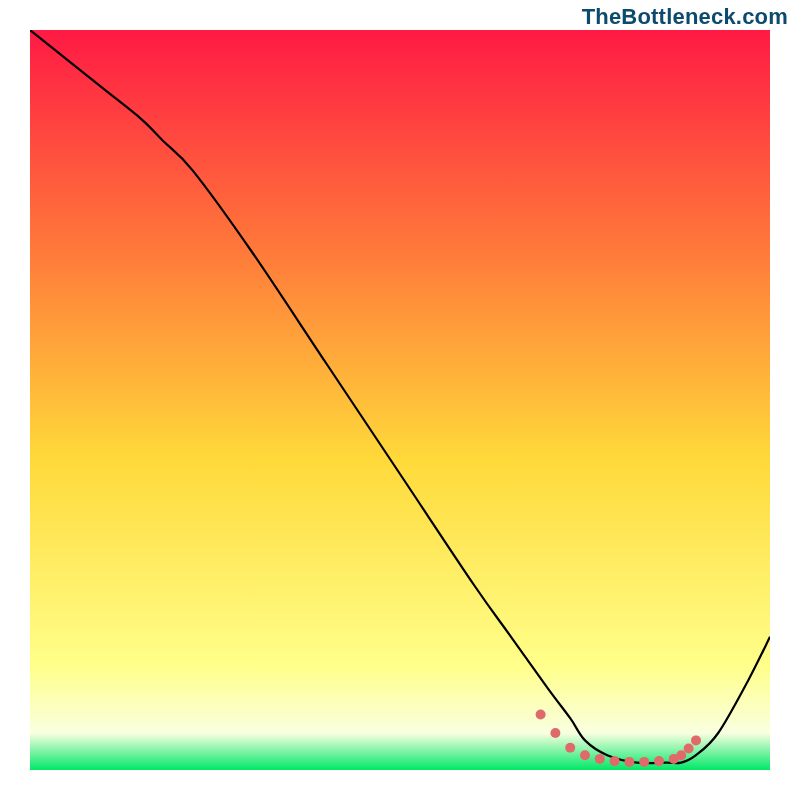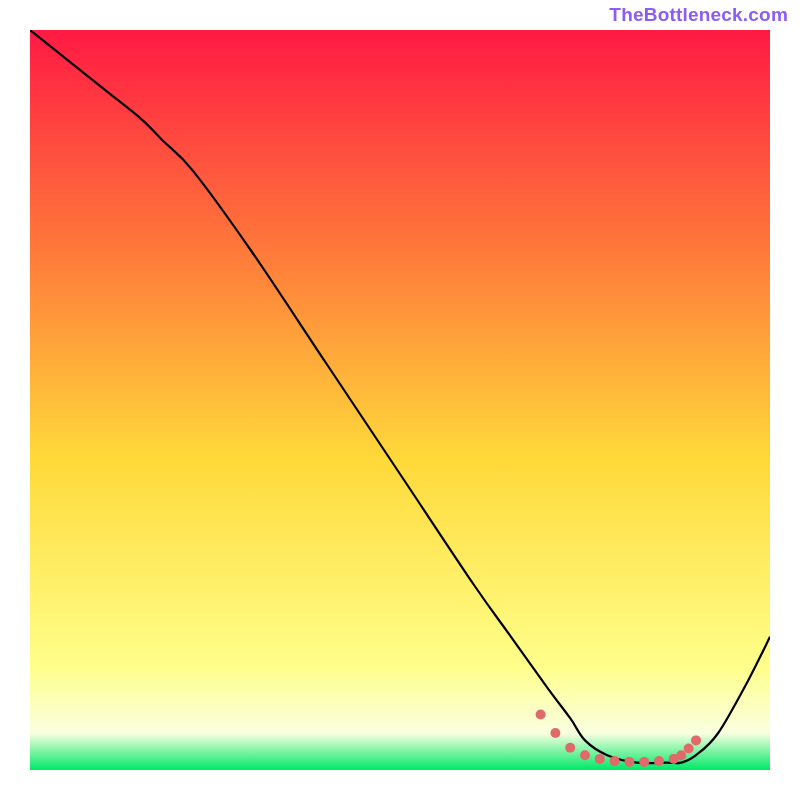--- a/index.html
+++ b/index.html
@@ -13,23 +13,23 @@
   }
   .wrap {
     position: relative;
     width: 800px;
     height: 800px;
   }
   .watermark {
     position: absolute;
     top: 4px;
     right: 12px;
-    font-size: 19px;
+    font-size: 22px;
     font-weight: 700;
-    color: #8b5cf6;
+    color: #0c4a6e;
     letter-spacing: 0.2px;
   }
   .plot {
     position: absolute;
     left: 30px;
     top: 30px;
     width: 740px;
     height: 740px;
   }
   .plot svg {

